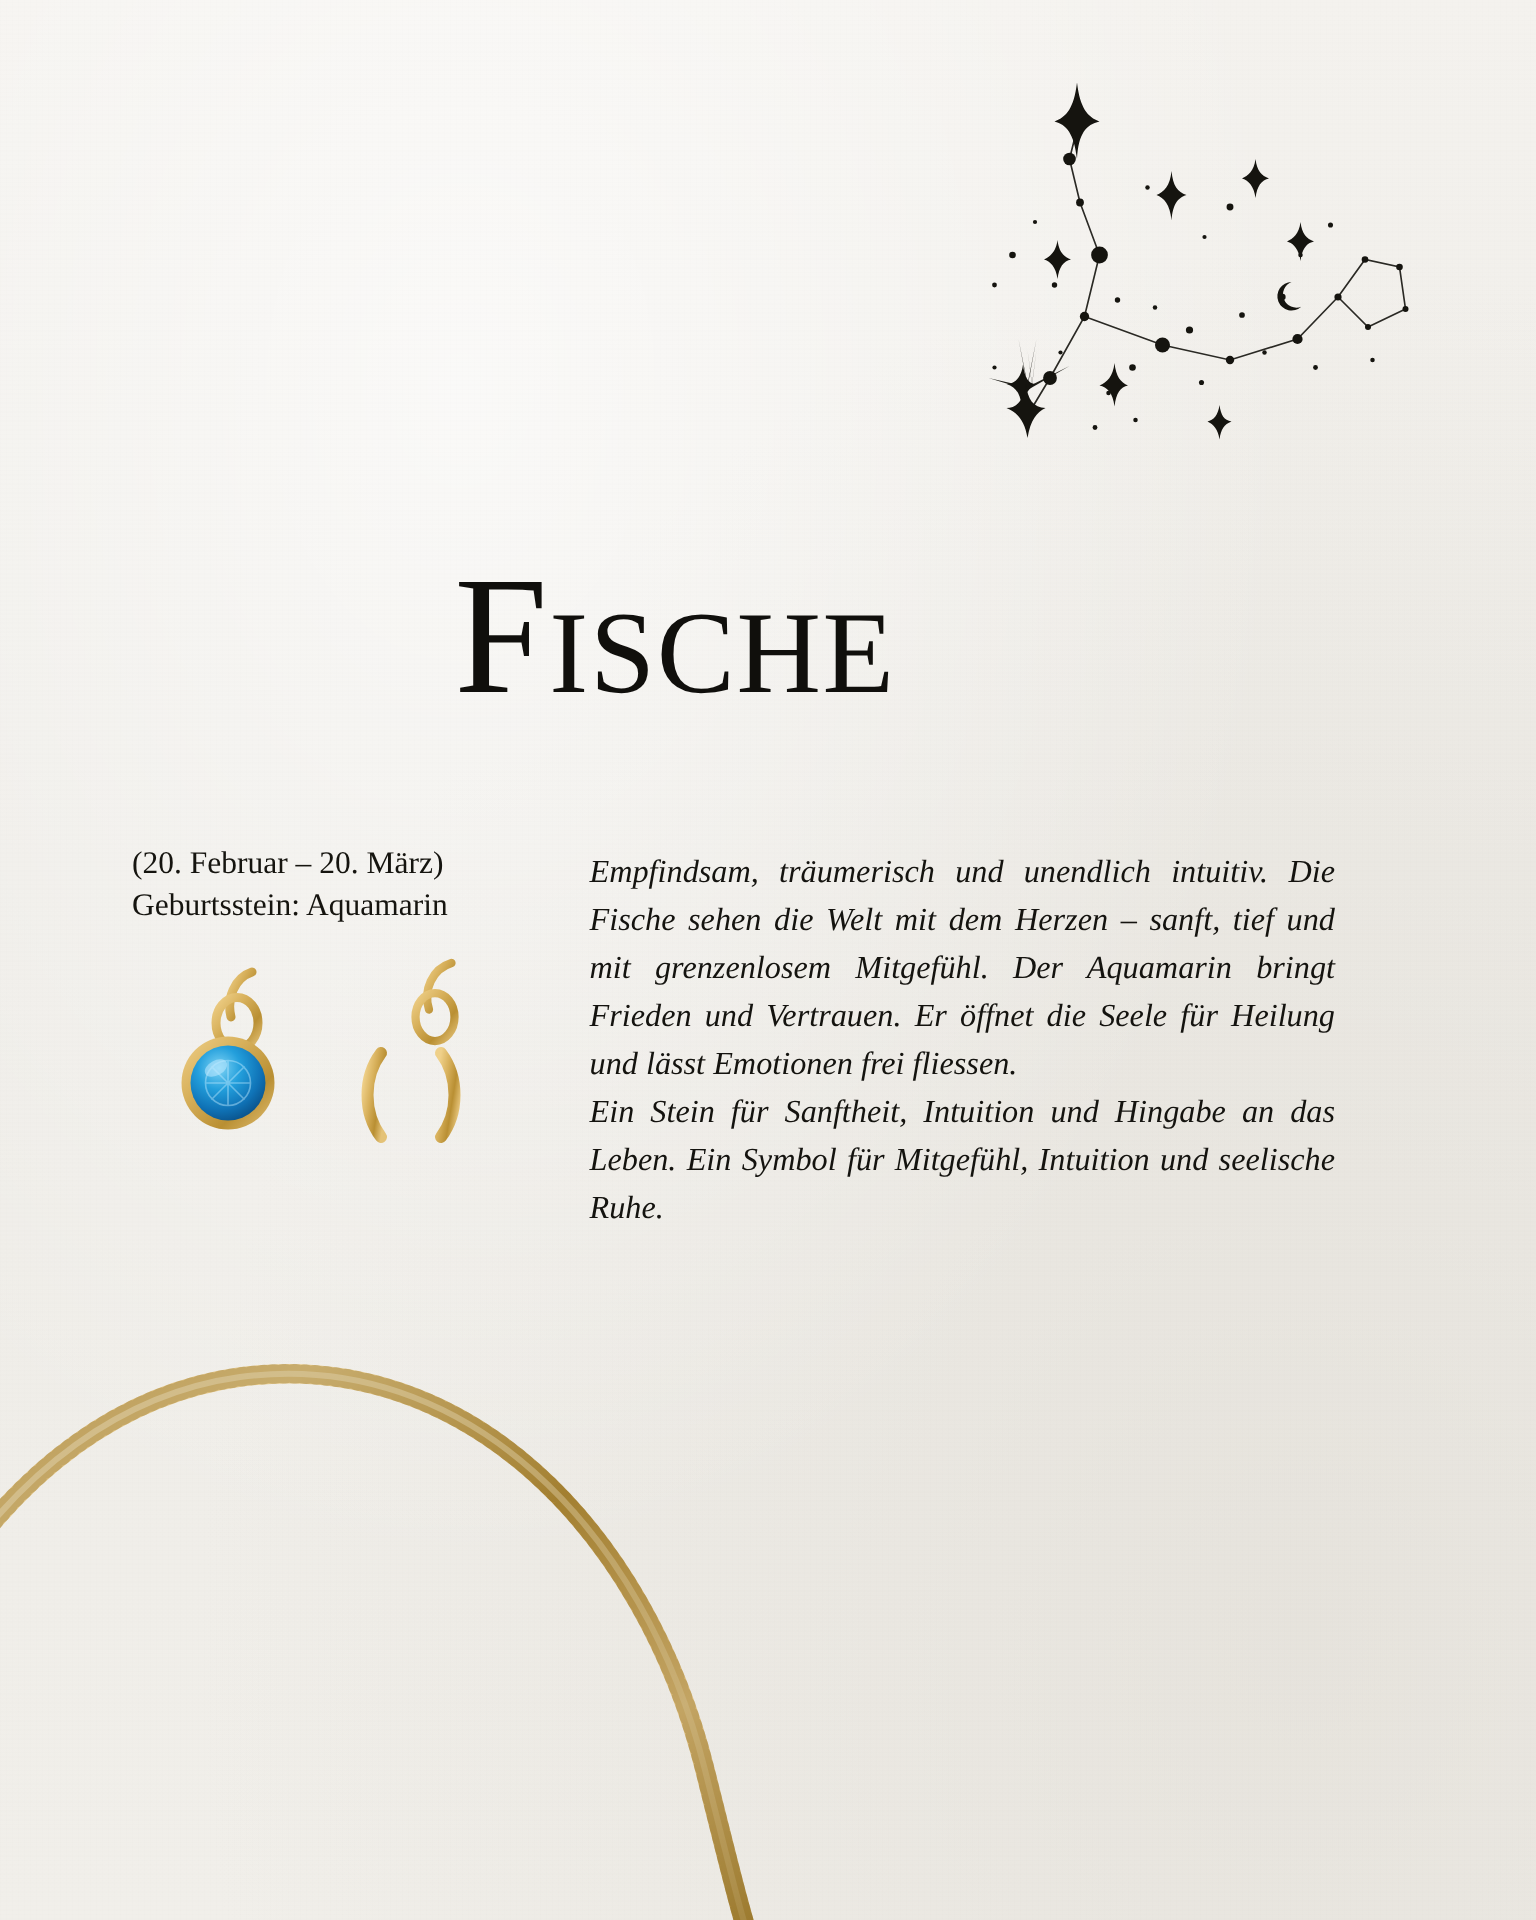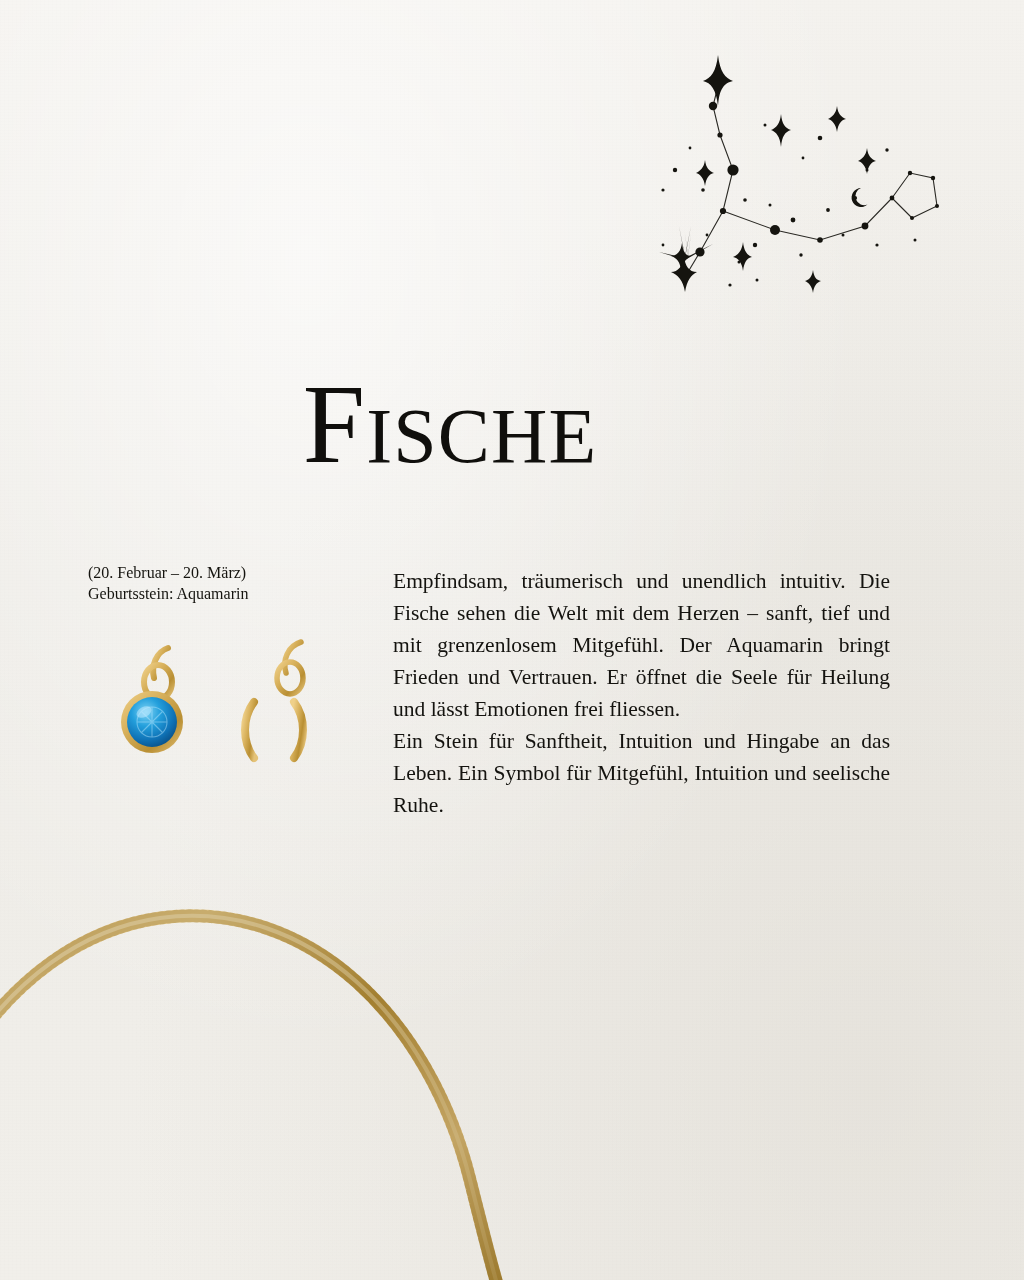--- a/index.html
+++ b/index.html
@@ -63,21 +63,21 @@
     font-size: 112px;
   }
 
   
   .meta {
     position: absolute;
     top: 562px;
     left: 88px;
     width: 268px;
     text-align: left;
-    font-size: 16px;
+    font-size: 21px;
     line-height: 1.32;
     color: #15140f;
   }
 
   
   .charms {
     position: absolute;
     top: 630px;
     left: 96px;
     width: 270px;
@@ -88,21 +88,21 @@
   .body-copy {
     position: absolute;
     top: 565px;
     left: 393px;
     width: 497px;
     font-size: 21.5px;
     line-height: 1.49;
     text-align: justify;
     color: #14130f;
   }
-  .body-copy p { margin: 0; }
+  .body-copy p { margin: 0; font-style: italic; }
 
   
   .chain {
     position: absolute;
     left: -90px;
     top: 880px;
     width: 640px;
     height: 420px;
     pointer-events: none;
   }

